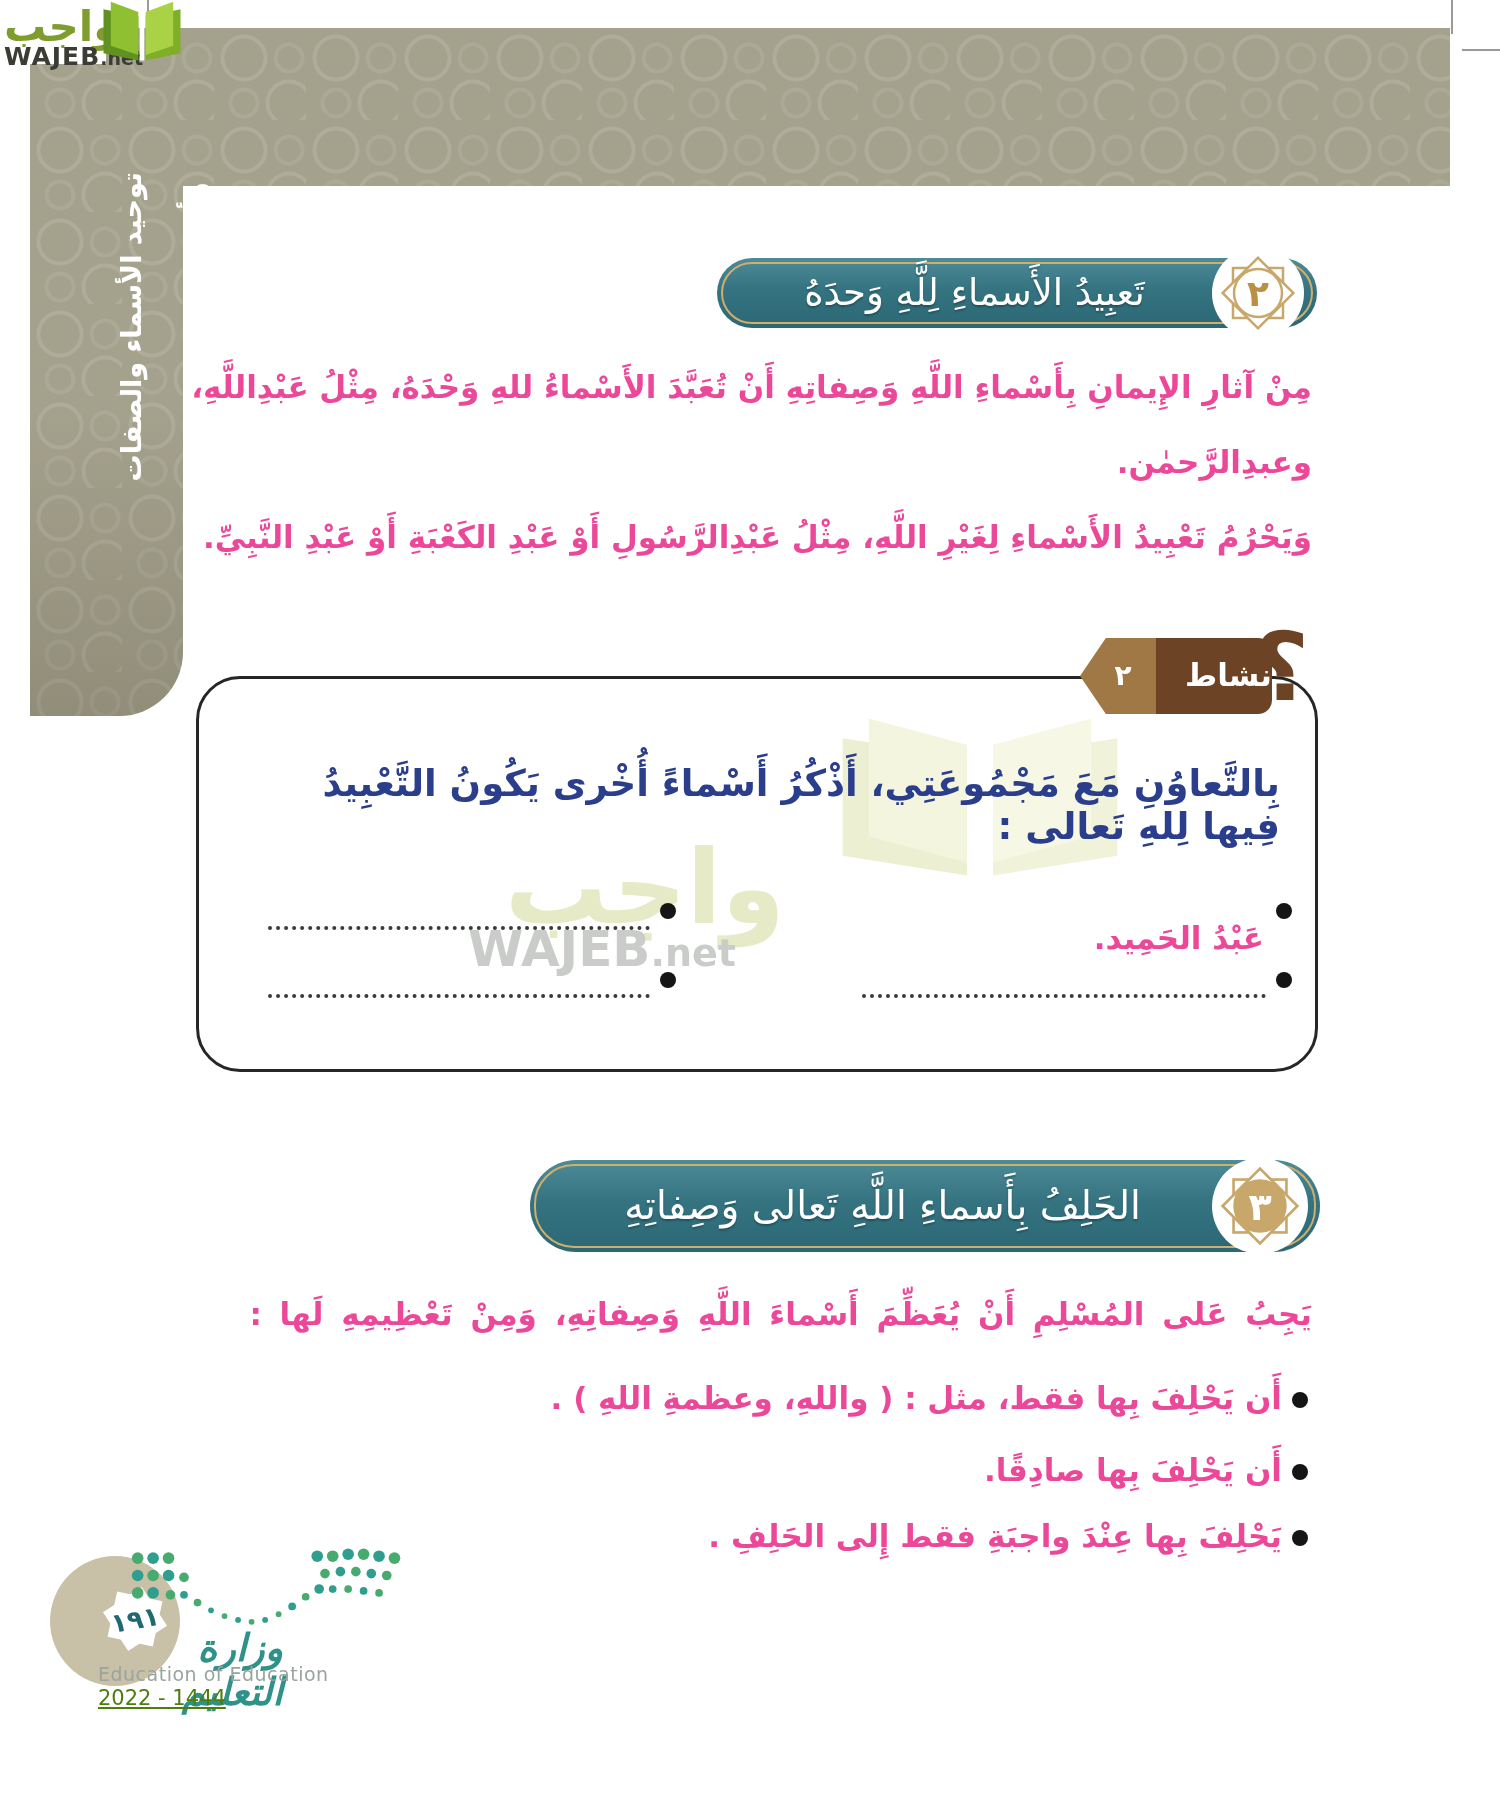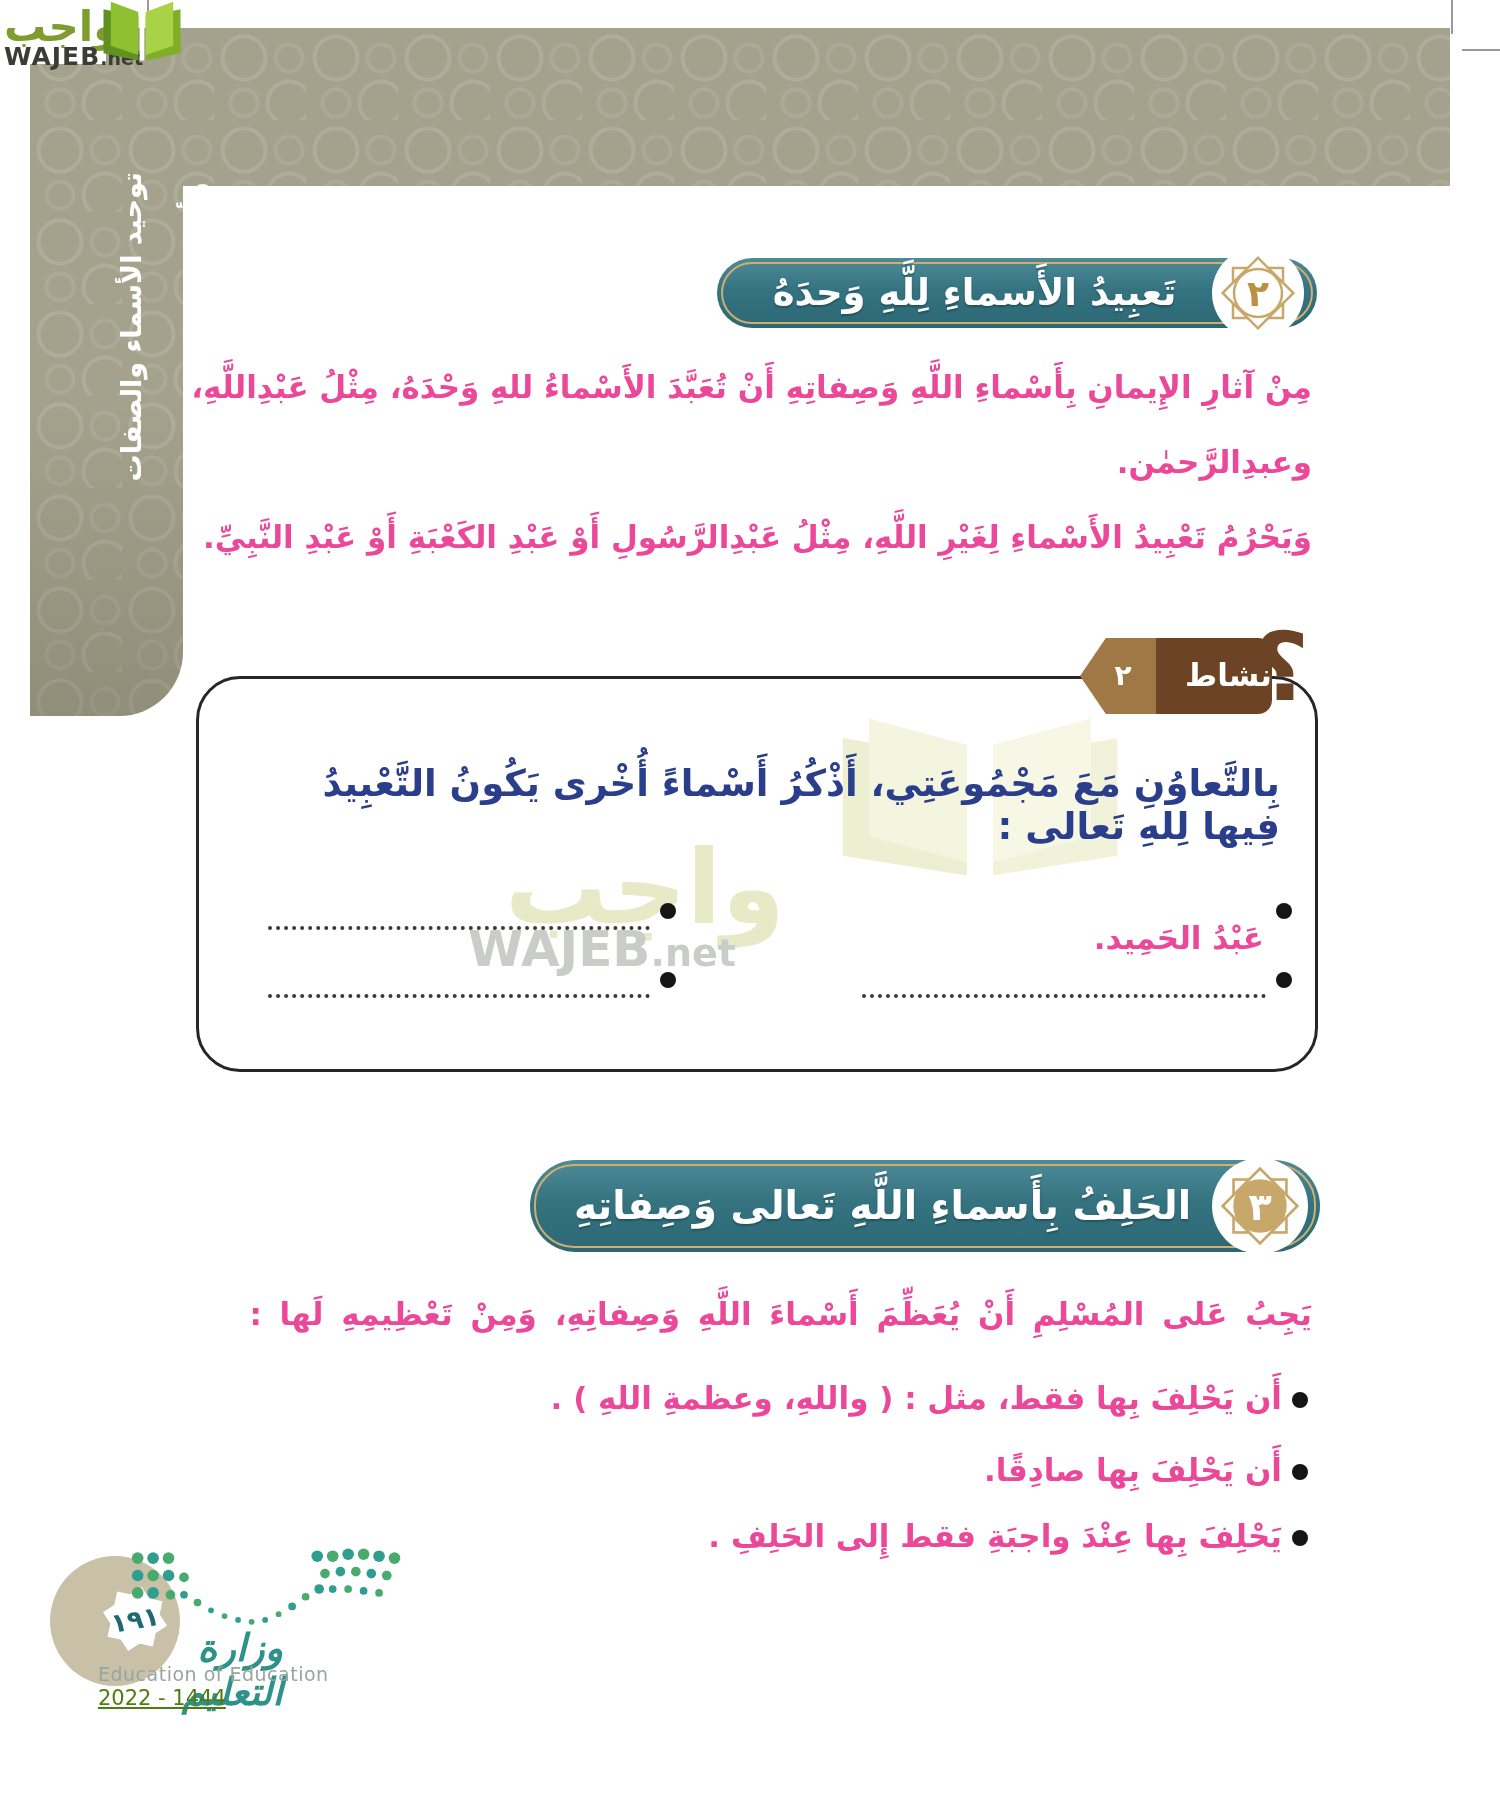--- a/index.html
+++ b/index.html
@@ -26,21 +26,21 @@
   
   .logo-box{left:0;top:0;width:106px;height:64px;background:#fff;z-index:4;}
   .logo-ar{left:4px;top:2px;width:92px;font-size:42px;font-weight:bold;color:#7f9d2e;text-align:center;z-index:6;}
   .logo-en{left:4px;top:42px;z-index:6;color:#3b3c33;font-weight:bold;}
   .logo-en .big{font-size:25px;letter-spacing:1px;}
   .logo-en .small{font-size:19px;}
   
   .banner{background:linear-gradient(180deg,#4d8b97 0%, #357381 45%, #2c6874 100%);
     border-radius:40px;z-index:3;}
   .banner .inner{position:absolute;inset:4px;border:2px solid #cfae6e;border-radius:34px;pointer-events:none;}
-  .banner .title{position:absolute;inset:0;direction:rtl;color:#fff;font-weight:bold;text-align:center;
+  .banner .title{position:absolute;inset:0;direction:rtl;color:#fff;font-weight:normal;text-align:center;
     text-shadow:0 2px 2px rgba(0,0,0,.25);}
   .notch{background:#fff;border-radius:50%;z-index:4;}
   .starwrap{z-index:5;}
   
   .artext{direction:rtl;color:#ec4899;font-weight:bold;}
   .blue{color:#2b3e8c;}
   .bullet-dot{width:16px;height:16px;border-radius:50%;background:#151515;z-index:6;}
   .dotline{border-bottom:4px dotted #3a3a3a;z-index:6;}
   
   .actbox{left:196px;top:676px;width:1116px;height:390px;background:#fff;border:3px solid #262626;border-radius:44px;z-index:2;}

